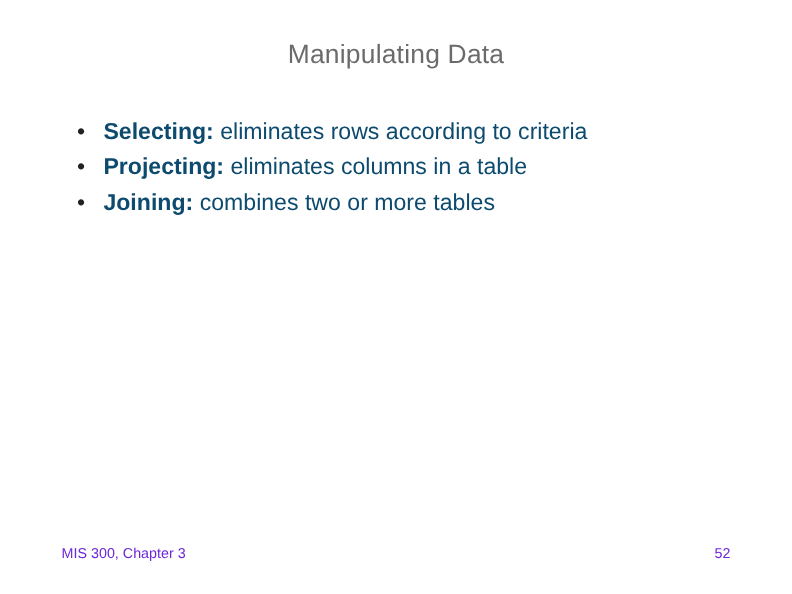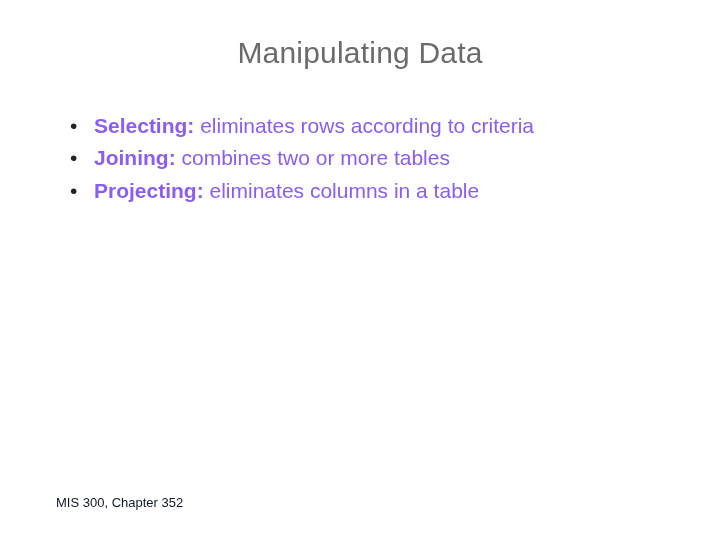--- a/index.html
+++ b/index.html
@@ -6,71 +6,72 @@
   html, body { width: 720px; height: 540px; }
   body {
     font-family: Arial, Helvetica, sans-serif;
     background: #ffffff;
     color: #222;
     position: relative;
     padding: 36px 56px 0 56px;
   }
   .title {
     text-align: center;
-    font-size: 30px;
+    font-size: 24px;
     font-weight: 400;
     color: #6b6b6b;
     margin-bottom: 42px;
     letter-spacing: 0.2px;
   }
   .bullets {
     list-style: none;
     padding-left: 10px;
   }
   .bullets li {
     font-size: 21px;
     line-height: 1.35;
-    color: #8b5cf6;
+    color: #0c4a6e;
     margin-bottom: 4px;
     position: relative;
     padding-left: 28px;
   }
   .bullets li::before {
     content: "•";
     position: absolute;
     left: 4px;
     top: 0;
     color: #222;
     font-size: 21px;
   }
   .term { font-weight: 700; }
   .desc { font-weight: 400; }
   .footer {
     position: absolute;
     bottom: 30px;
     left: 56px;
     right: 56px;
     display: flex;
+    justify-content: space-between;
     font-size: 13px;
-    color: #0f172a;
+    color: #6d28d9;
   }
 </style>
 </head>
 <body>
 
 <h1 class="title">Manipulating Data</h1>
 
 <ul class="bullets">
   <li>
     <span class="term">Selecting:</span><span class="desc"> eliminates rows according to criteria</span>
   </li>
   <li>
-    <span class="term">Joining:</span><span class="desc"> combines two or more tables</span>
+    <span class="term">Projecting:</span><span class="desc"> eliminates columns in a table</span>
   </li>
   <li>
-    <span class="term">Projecting:</span><span class="desc"> eliminates columns in a table</span>
+    <span class="term">Joining:</span><span class="desc"> combines two or more tables</span>
   </li>
 </ul>
 
 <div class="footer">
   <span>MIS 300, Chapter 3</span>
   <span>52</span>
 </div>
 
 </body></html>

